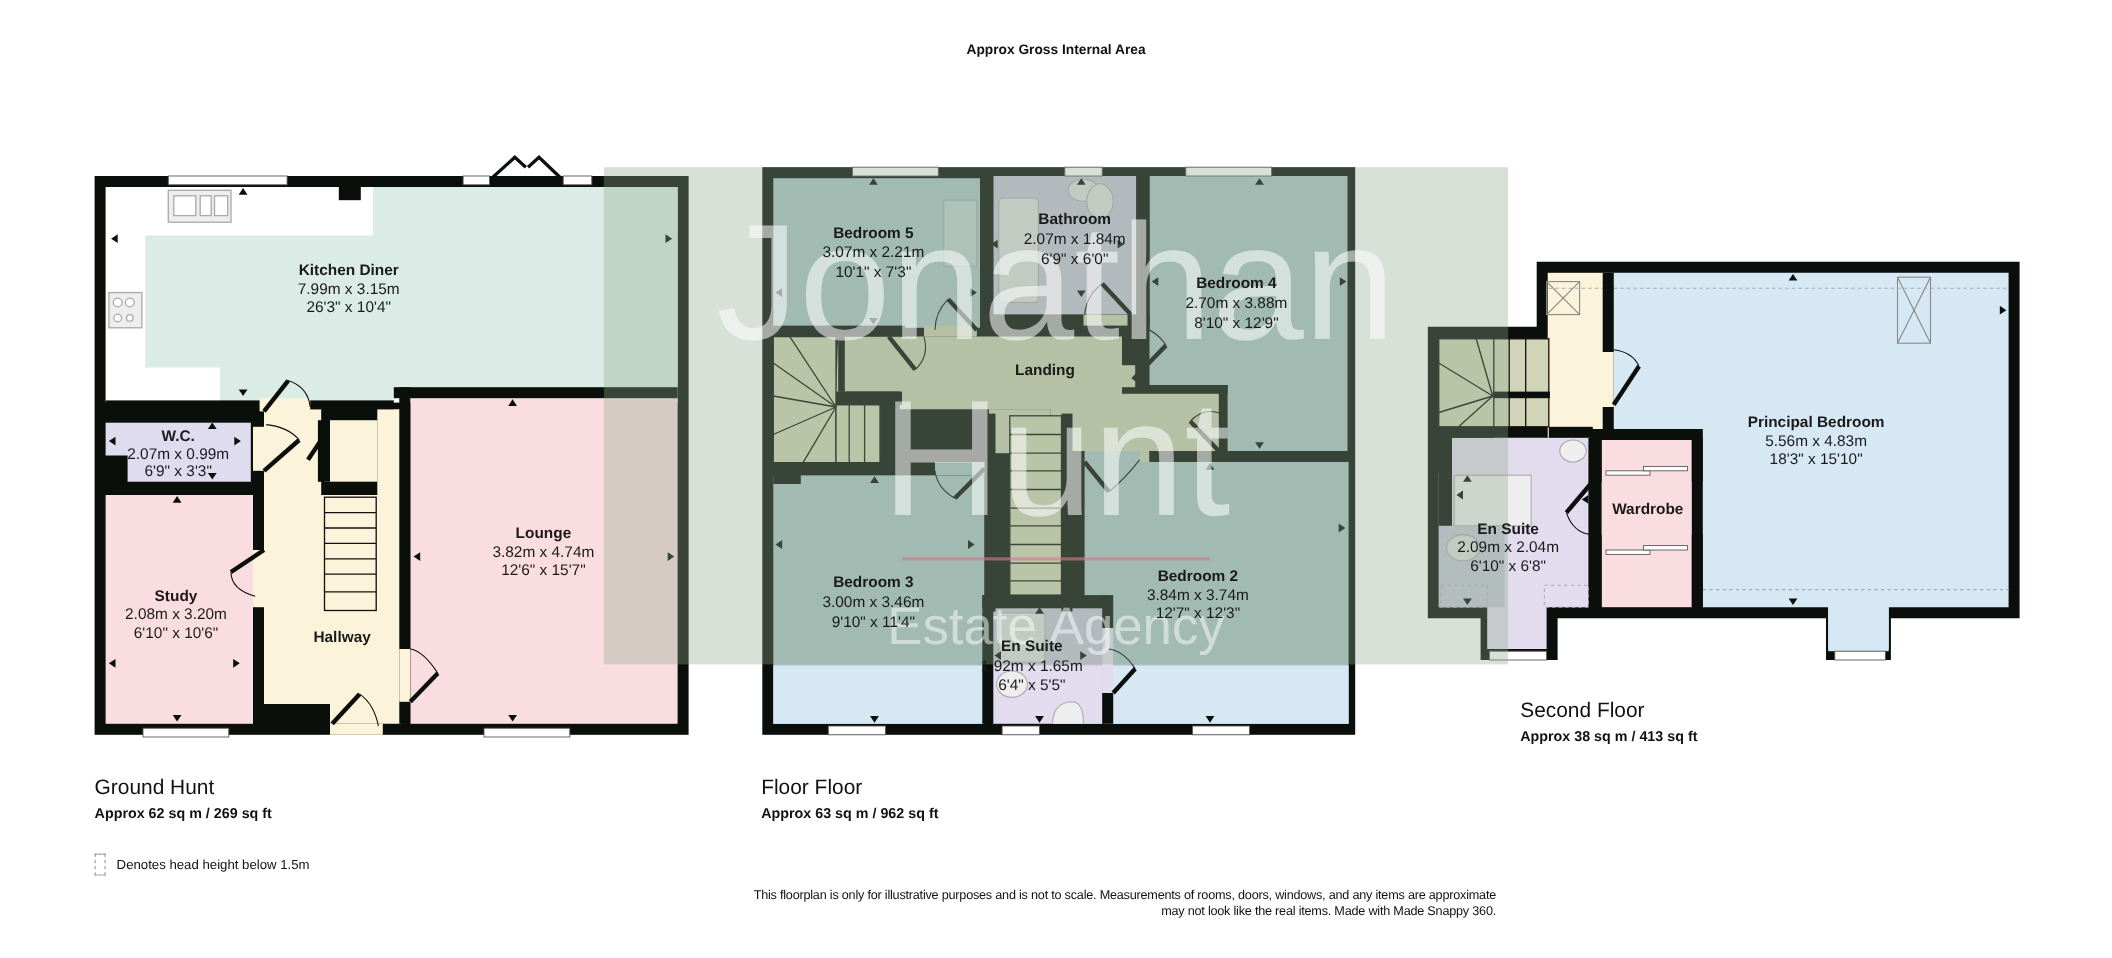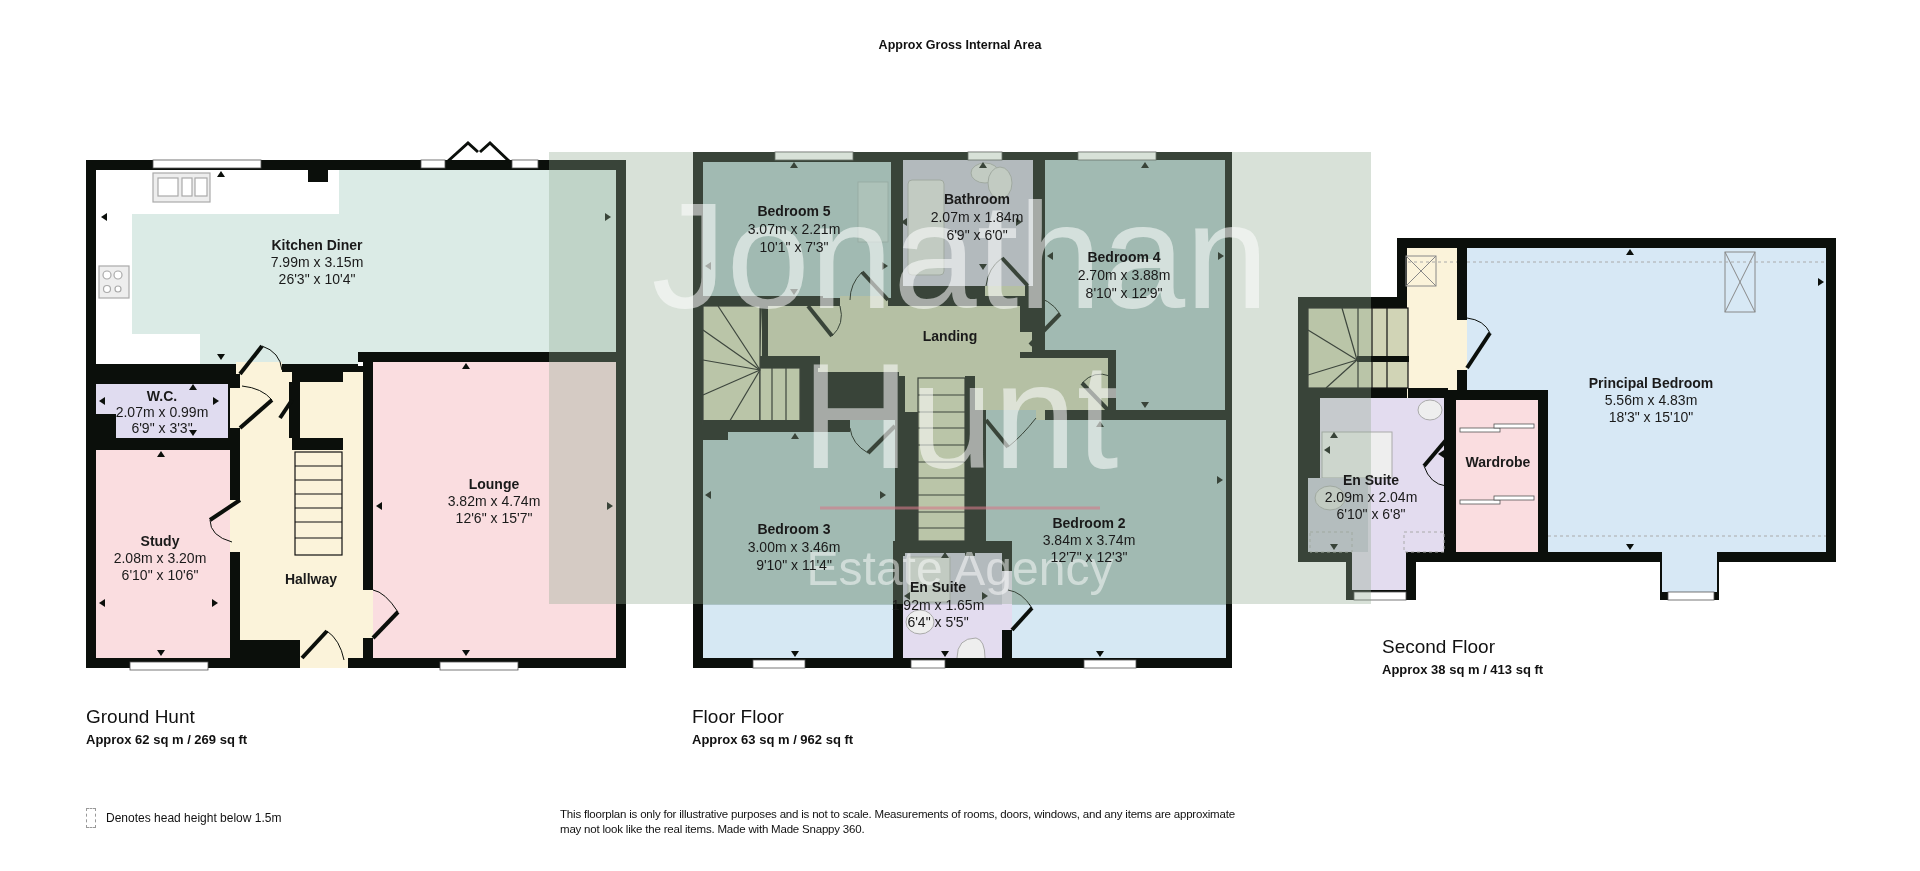--- a/index.html
+++ b/index.html
@@ -1,23 +1,23 @@
 <!DOCTYPE html>
 <html><head>
 <meta charset="utf-8">
 <style>
   html, body { margin: 0; padding: 0; background: #ffffff; }
   body { width: 1920px; height: 871px; position: relative; overflow: hidden; font-family: "Liberation Sans", sans-serif; color: #111; }
   .abs { position: absolute; }
   .hdr { left: 0; width: 1920px; top: 38px; text-align: center; font-weight: bold; font-size: 12.5px; line-height: 15px; }
   .floor-title { font-size: 19px; font-weight: normal; }
   .floor-area { font-size: 13px; font-weight: bold; margin-top: 4px; }
-  .legend { left: 86px; top: 776px; font-size: 12px; display: flex; align-items: center; gap: 10px; margin-top: 32px; }
+  .legend { left: 86px; top: 776px; font-size: 12px; display: flex; align-items: center; gap: 10px; }
   .legend-swatch { width: 8px; height: 18px; border: 1px dashed #999; }
-  .disclaimer { left: 560px; width: 800px; top: 807px; text-align: left; font-size: 11.5px; line-height: 14.5px; font-family: "Liberation Sans Narrow", "Liberation Sans", sans-serif; letter-spacing: -0.2px; }
+  .disclaimer { left: 560px; width: 800px; top: 807px; text-align: right; font-size: 11.5px; line-height: 14.5px; font-family: "Liberation Sans Narrow", "Liberation Sans", sans-serif; letter-spacing: -0.2px; }
   svg text { font-family: "Liberation Sans", sans-serif; }
   .rn { font-weight: bold; font-size: 14px; text-anchor: middle; fill: #1a1a1a; }
   .rd { font-size: 14px; text-anchor: middle; fill: #1a1a1a; }
 </style>
 </head>
 <body>
 
 <div class="abs hdr">
   <div>Approx Gross Internal Area</div>
 </div>

